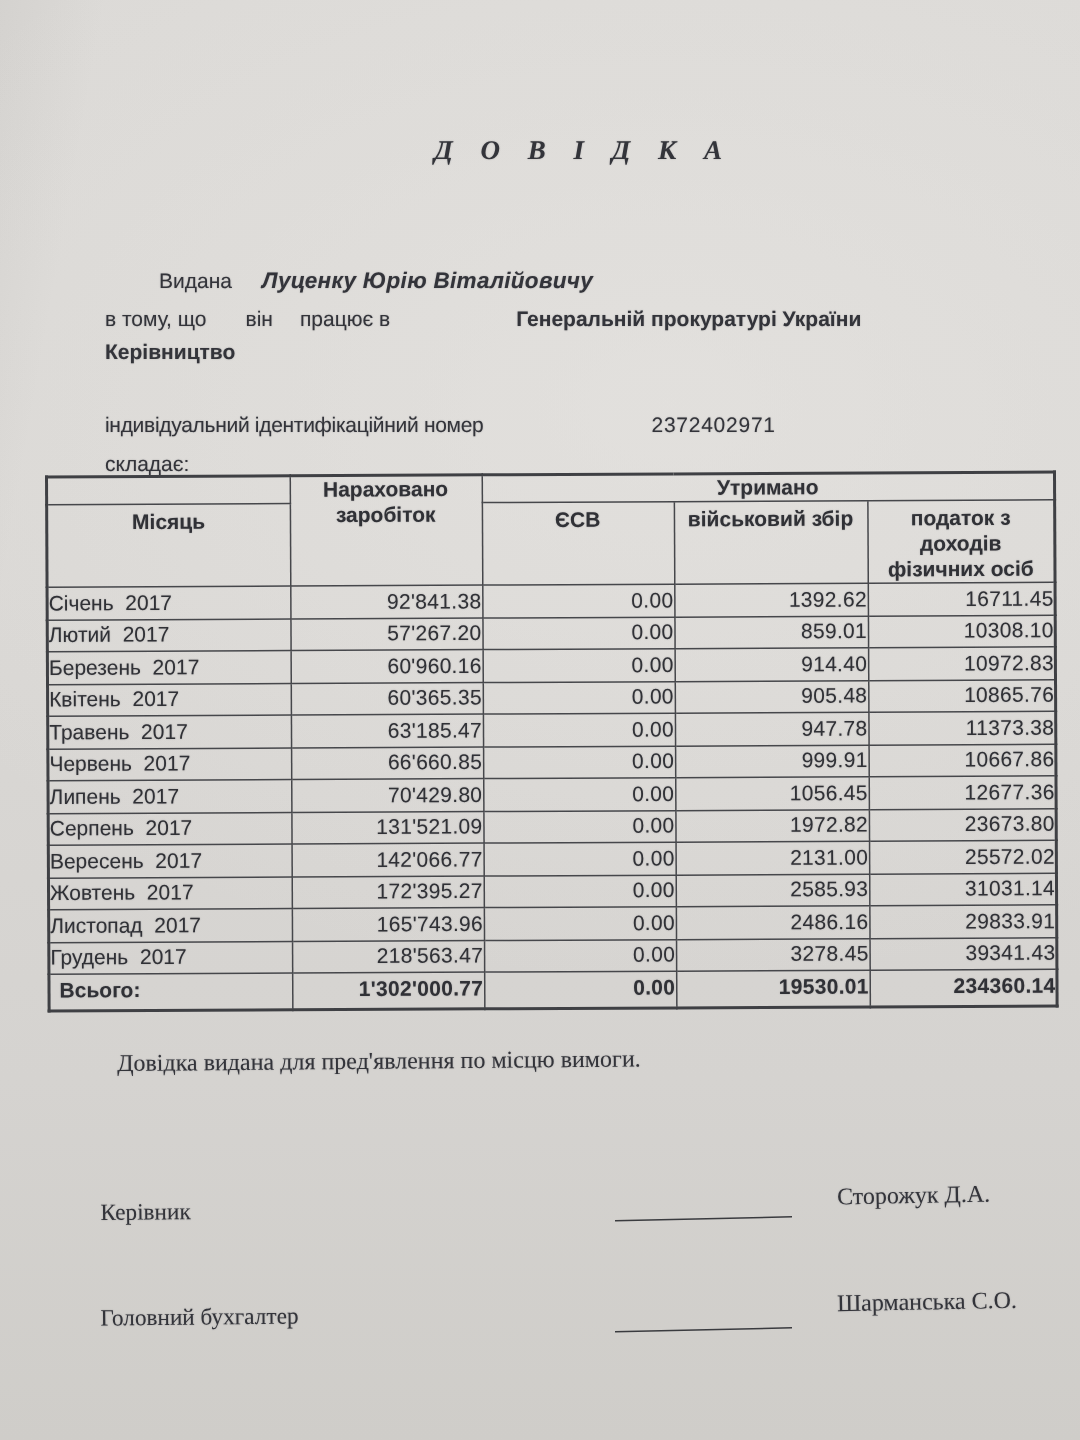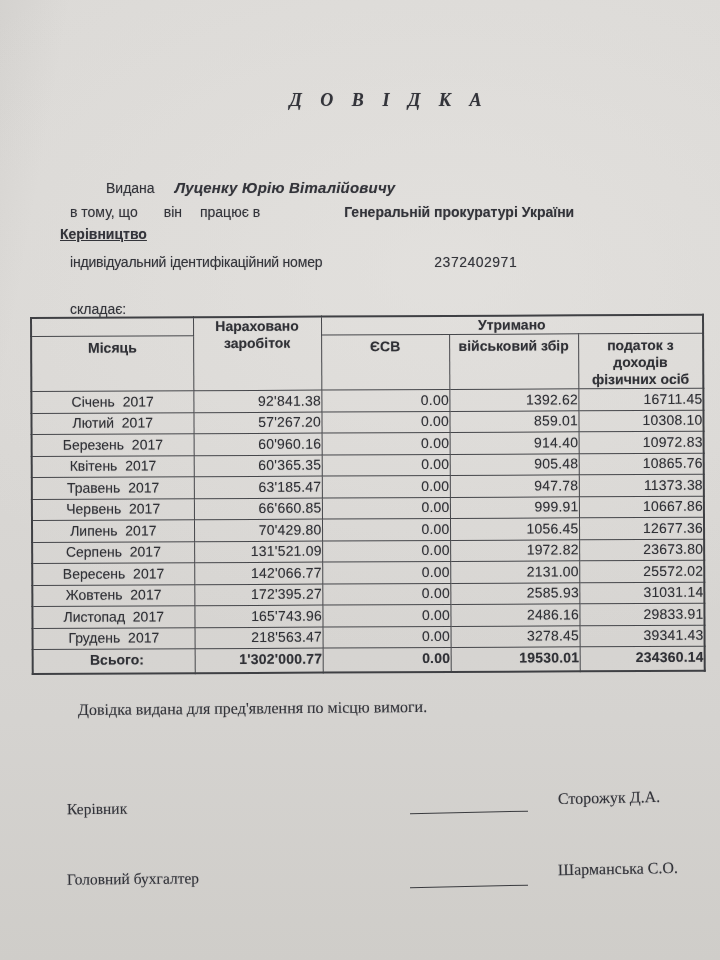--- a/index.html
+++ b/index.html
@@ -22,23 +22,23 @@
   .title{
     position:absolute;top:90px;left:0;width:714px;text-align:center;
     font-family:"Liberation Serif",serif;font-weight:bold;font-style:italic;
     font-size:18px;letter-spacing:7px;padding-left:32px;
   }
 
   
   .intro-line{position:absolute;left:70px;font-size:14px;white-space:nowrap;}
   .l1{top:179px;left:106px;}
   .l2{top:204px;}
-  .l3{top:226px;left:60px;font-weight:bold;text-decoration:underline;}
+  .l3{top:226px;left:70px;font-weight:bold;}
   .l4{top:247px;}
-  .l5{top:254px;letter-spacing:-0.2px;}
+  .l5{top:275px;letter-spacing:-0.2px;}
   .l6{top:283px;}
   .l7{top:301px;}
   .person-name{font-weight:bold;font-style:italic;font-size:15px;margin-left:20px;letter-spacing:0.2px;}
   .org{font-weight:bold;margin-left:84px;}
   .gap-he{margin-left:26px;}
   .gap-works{margin-left:18px;}
   .pos{margin-left:60px;}
   .idnum{margin-left:112px;letter-spacing:0.5px;}
   .from{margin-left:52px;}
   .to-lbl{margin-left:45px;}
@@ -55,21 +55,21 @@
     border:1.5px solid #46474b;
     padding:0;vertical-align:top;line-height:17px;
     overflow:hidden;
   }
   table.salary{border:2.5px solid #3f4044;}
   td.hdr{font-weight:bold;text-align:center;}
   tr.hrow1 td{height:15px;}
   tr.hrow2 td{height:40px;padding-top:3px;}
   td.accrued-hdr{vertical-align:top;padding-top:3px;}
   tr.data td{height:19px;padding-top:1.5px;}
-  td.month{text-align:center;padding-left:6px;white-space:pre;}
+  td.month{text-align:left;padding-left:6px;white-space:pre;}
   td.num{text-align:right;padding-right:5px;letter-spacing:0.2px;}
   td.num-tax{padding-right:2px;}
   tr.total td{height:21px;font-weight:bold;padding-top:2px;}
   tr.total td.month{padding-left:6px;}
 
   
   .remark{
     position:absolute;left:78px;top:701px;
     font-family:"Liberation Serif",serif;font-size:16px;white-space:nowrap;
     transform:rotate(-0.5deg);transform-origin:left top;

